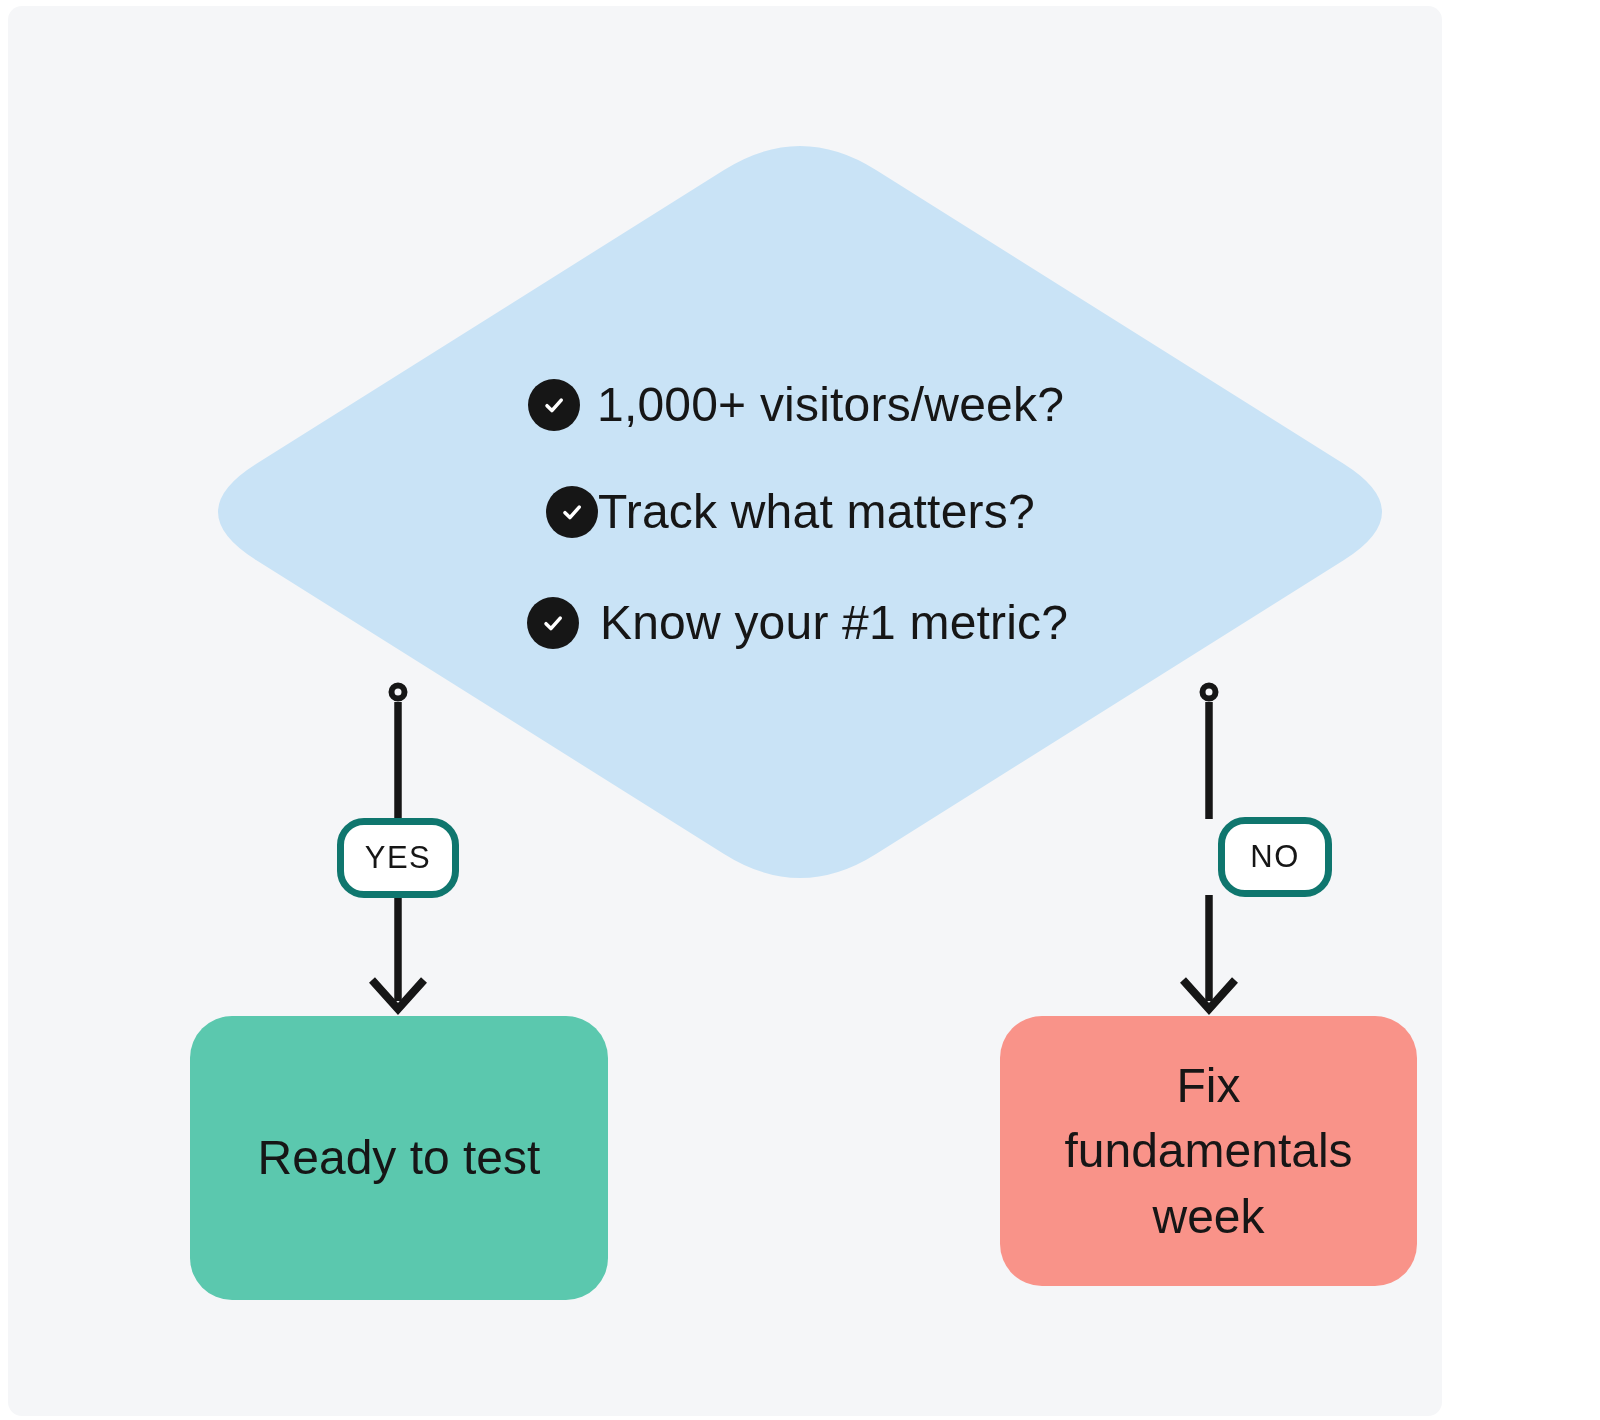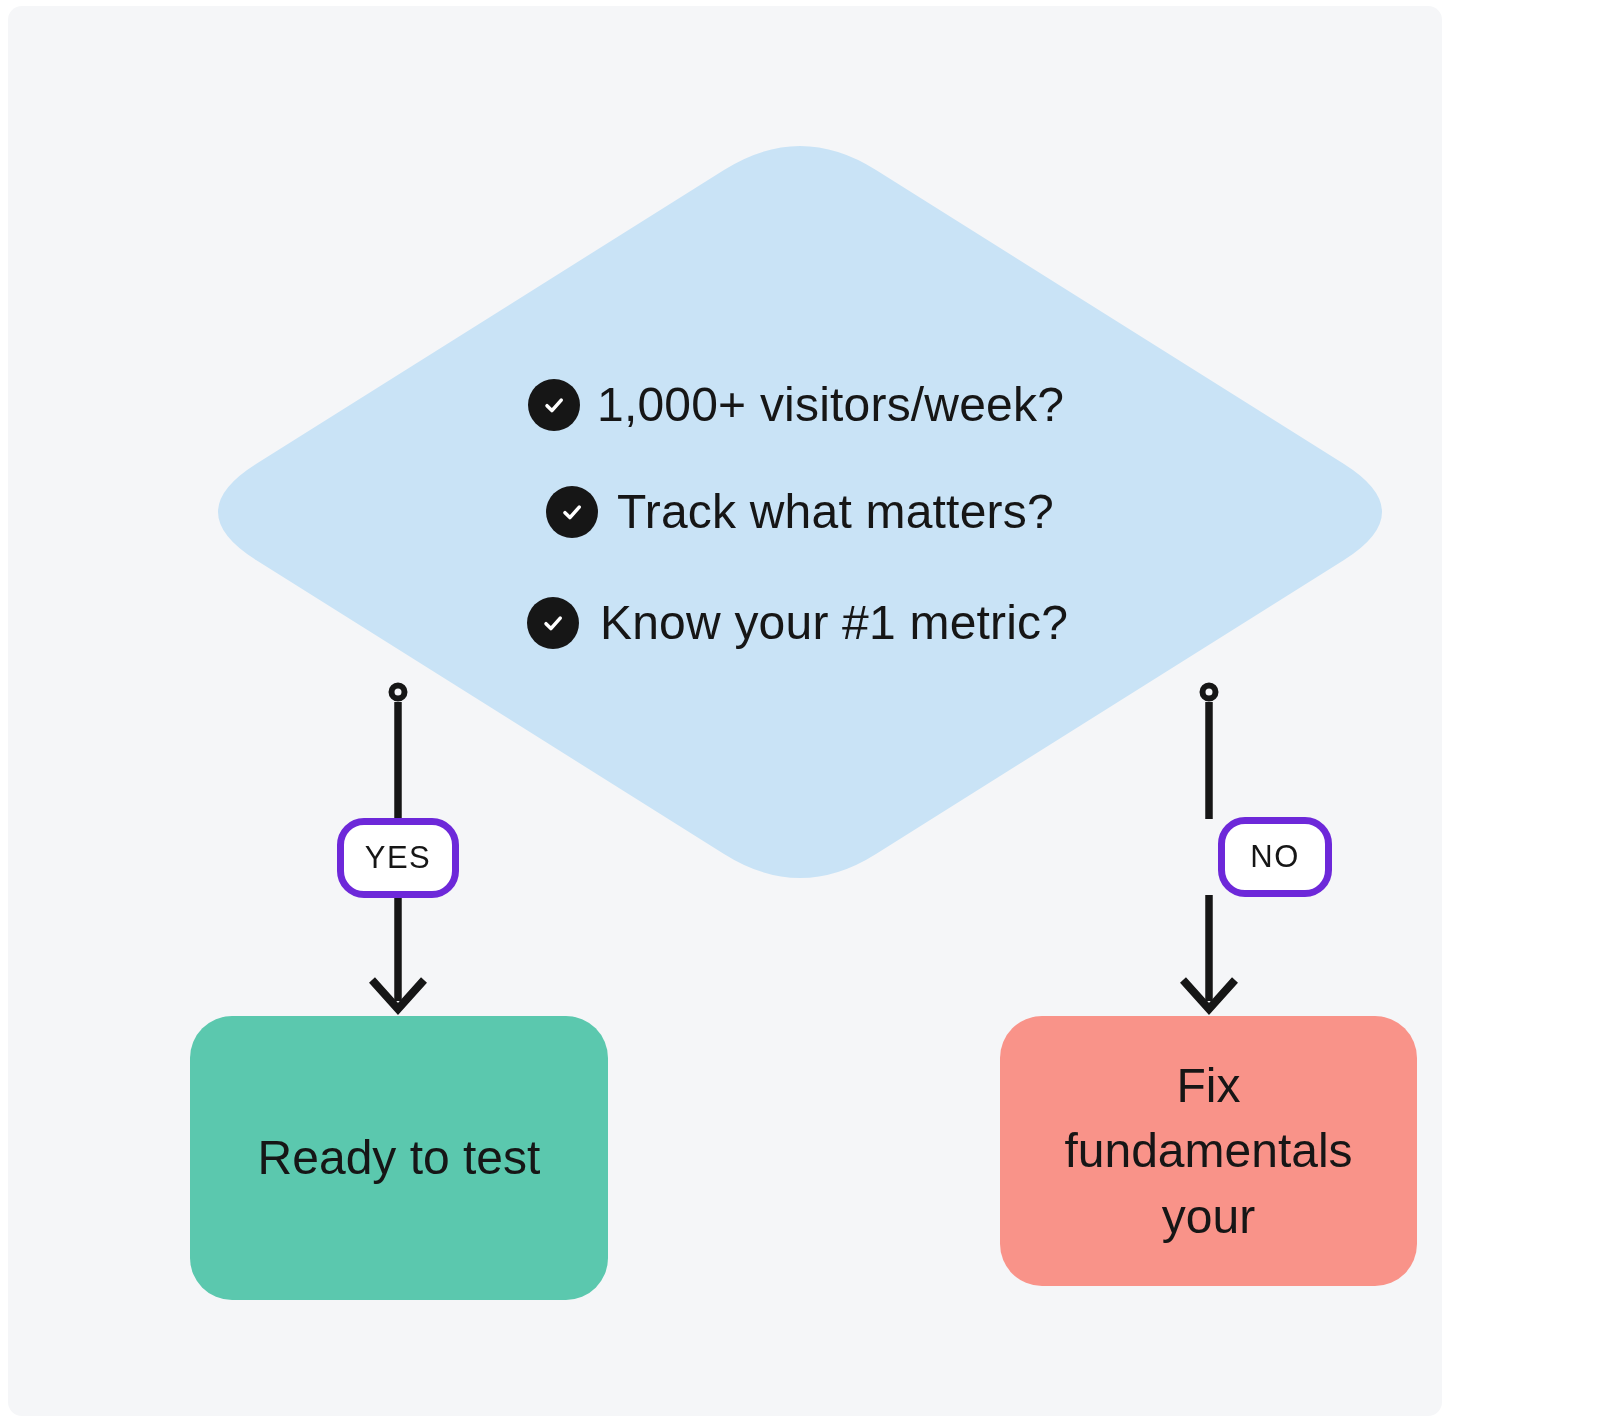--- a/index.html
+++ b/index.html
@@ -22,39 +22,39 @@
     left: 0; top: 0;
     width: 1600px; height: 1420px;
     pointer-events: none;
   }
   .check-row {
     position: absolute;
     display: flex;
     align-items: center;
   }
   .row-1 { left: 528px; top: 377px; gap: 17px; }
-  .row-2 { left: 546px; top: 484px; gap: 19px; }
+  .row-2 { left: 546px; top: 484px; }
   .row-3 { left: 527px; top: 595px; gap: 21px; text-align: right; }
   .check-circle {
     width: 52px; height: 52px;
     border-radius: 50%;
     background: #161616;
     display: flex; align-items: center; justify-content: center;
     flex: 0 0 auto;
   }
   .check-label {
     font-size: 48px;
     color: #161616;
     letter-spacing: 0.2px;
     white-space: nowrap;
   }
   .pill {
     position: absolute;
     background: #ffffff;
-    border: 7px solid #6d28d9;
+    border: 7px solid #0f766e;
     border-radius: 27px;
     box-sizing: border-box;
     display: flex; align-items: center; justify-content: center;
     font-size: 31px;
     letter-spacing: 1.5px;
     color: #161616;
   }
   .pill-yes { left: 337px; top: 818px; width: 122px; height: 80px; }
   .pill-no  { left: 1218px; top: 817px; width: 114px; height: 80px; }
   .result {
@@ -119,14 +119,14 @@
     </span>
     <span class="check-label">Know your #1 metric?</span>
   </div>
 
   <div class="pill pill-yes">YES</div>
   <div class="pill pill-no">NO</div>
 
   <div class="result result-yes">Ready to test</div>
   <div class="result result-no">Fix
 fundamentals
-your</div>
+week</div>
 </div>
 
 </body></html>

